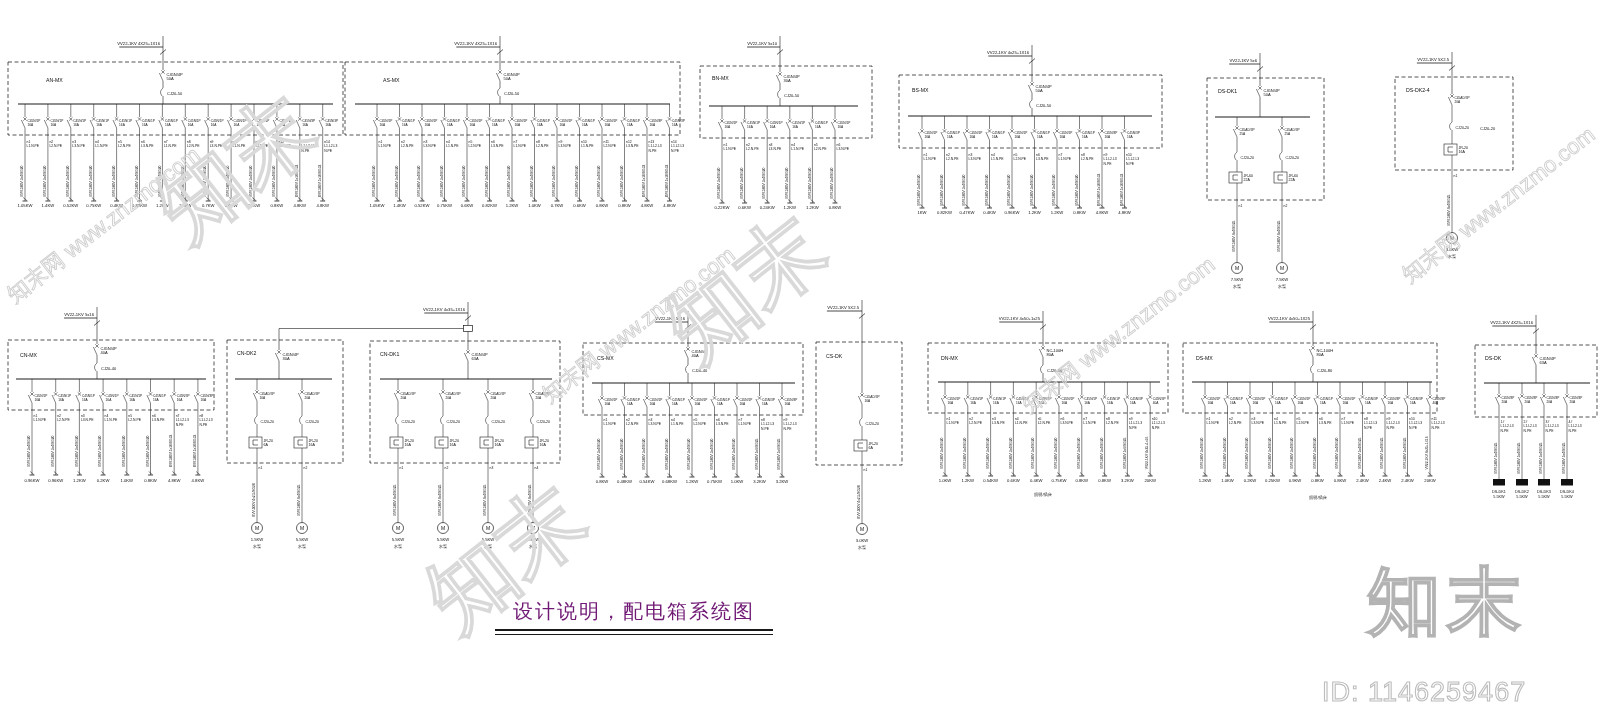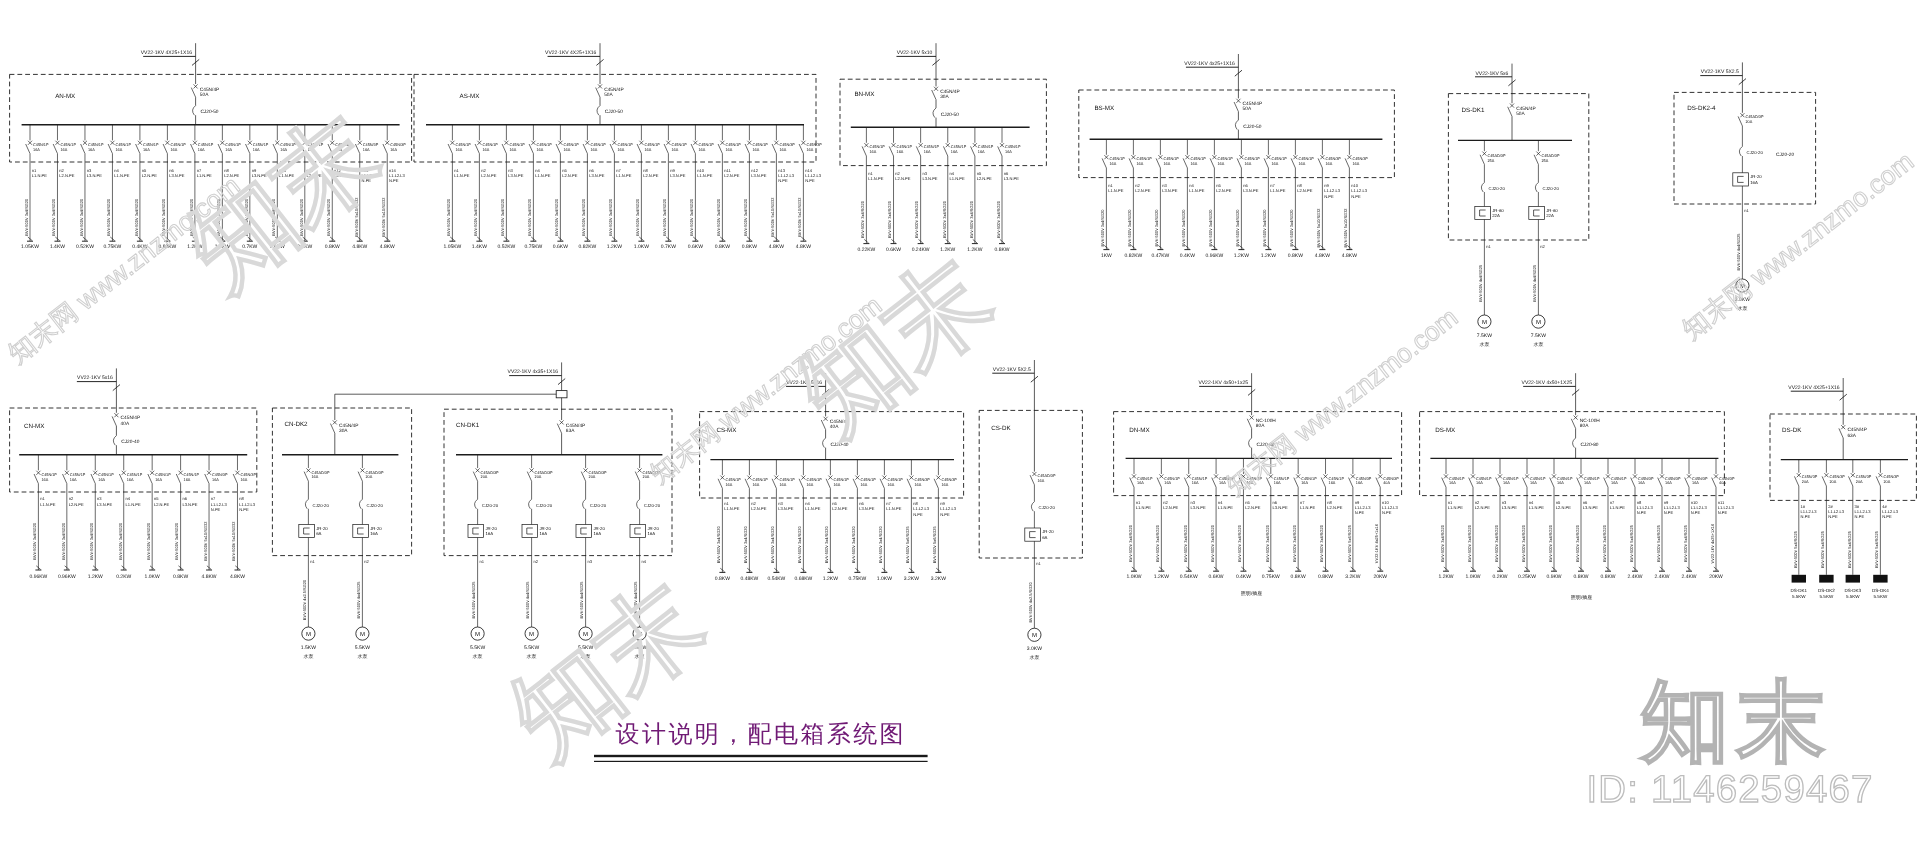--- a/index.html
+++ b/index.html
@@ -10,21 +10,21 @@
   .sheet-title{position:absolute;left:497px;top:598px;width:274px;text-align:center;
        font-size:20px;letter-spacing:2px;color:#701a75;}
   .title-rule1{position:absolute;left:495px;top:629px;width:278px;border-top:2.5px solid #1a1a1a;}
   .title-rule2{position:absolute;left:495px;top:634px;width:278px;border-top:1.2px solid #1a1a1a;}
   .wm{position:absolute;color:transparent;-webkit-text-stroke:0.9px #cfcfcf;
       transform:rotate(-38deg);font-size:22px;white-space:nowrap;pointer-events:none;}
   .wm-mark{position:absolute;color:transparent;-webkit-text-stroke:1px #d9d9d9;
       transform:rotate(-38deg);font-size:86px;font-weight:bold;white-space:nowrap;pointer-events:none;}
   .wm-logo{position:absolute;left:1367px;top:553px;font-size:74px;font-weight:bold;
       color:transparent;-webkit-text-stroke:1.4px #b3b3b3;letter-spacing:6px;}
-  .wm-id{position:absolute;left:1322px;top:639px;font-size:32px;
+  .wm-id{position:absolute;left:1322px;top:677px;font-size:27px;
       color:transparent;-webkit-text-stroke:1.1px #bdbdbd;letter-spacing:1px;text-align:right;}
 </style>
 </head>
 <body>
 
 <svg id="canvas" viewBox="0 0 1600 713" xmlns="http://www.w3.org/2000/svg">
     <g>
       <rect x="8" y="62" width="335" height="73" fill="none" stroke="#2a2a2a" stroke-width="0.8" stroke-dasharray="4 2.5"></rect>
       <text x="46" y="82" font-size="5.2" text-anchor="start">AN-MX</text>
       <text x="160" y="45.2" font-size="4.2" text-anchor="end">VV22-1KV 4X25+1X16</text>

